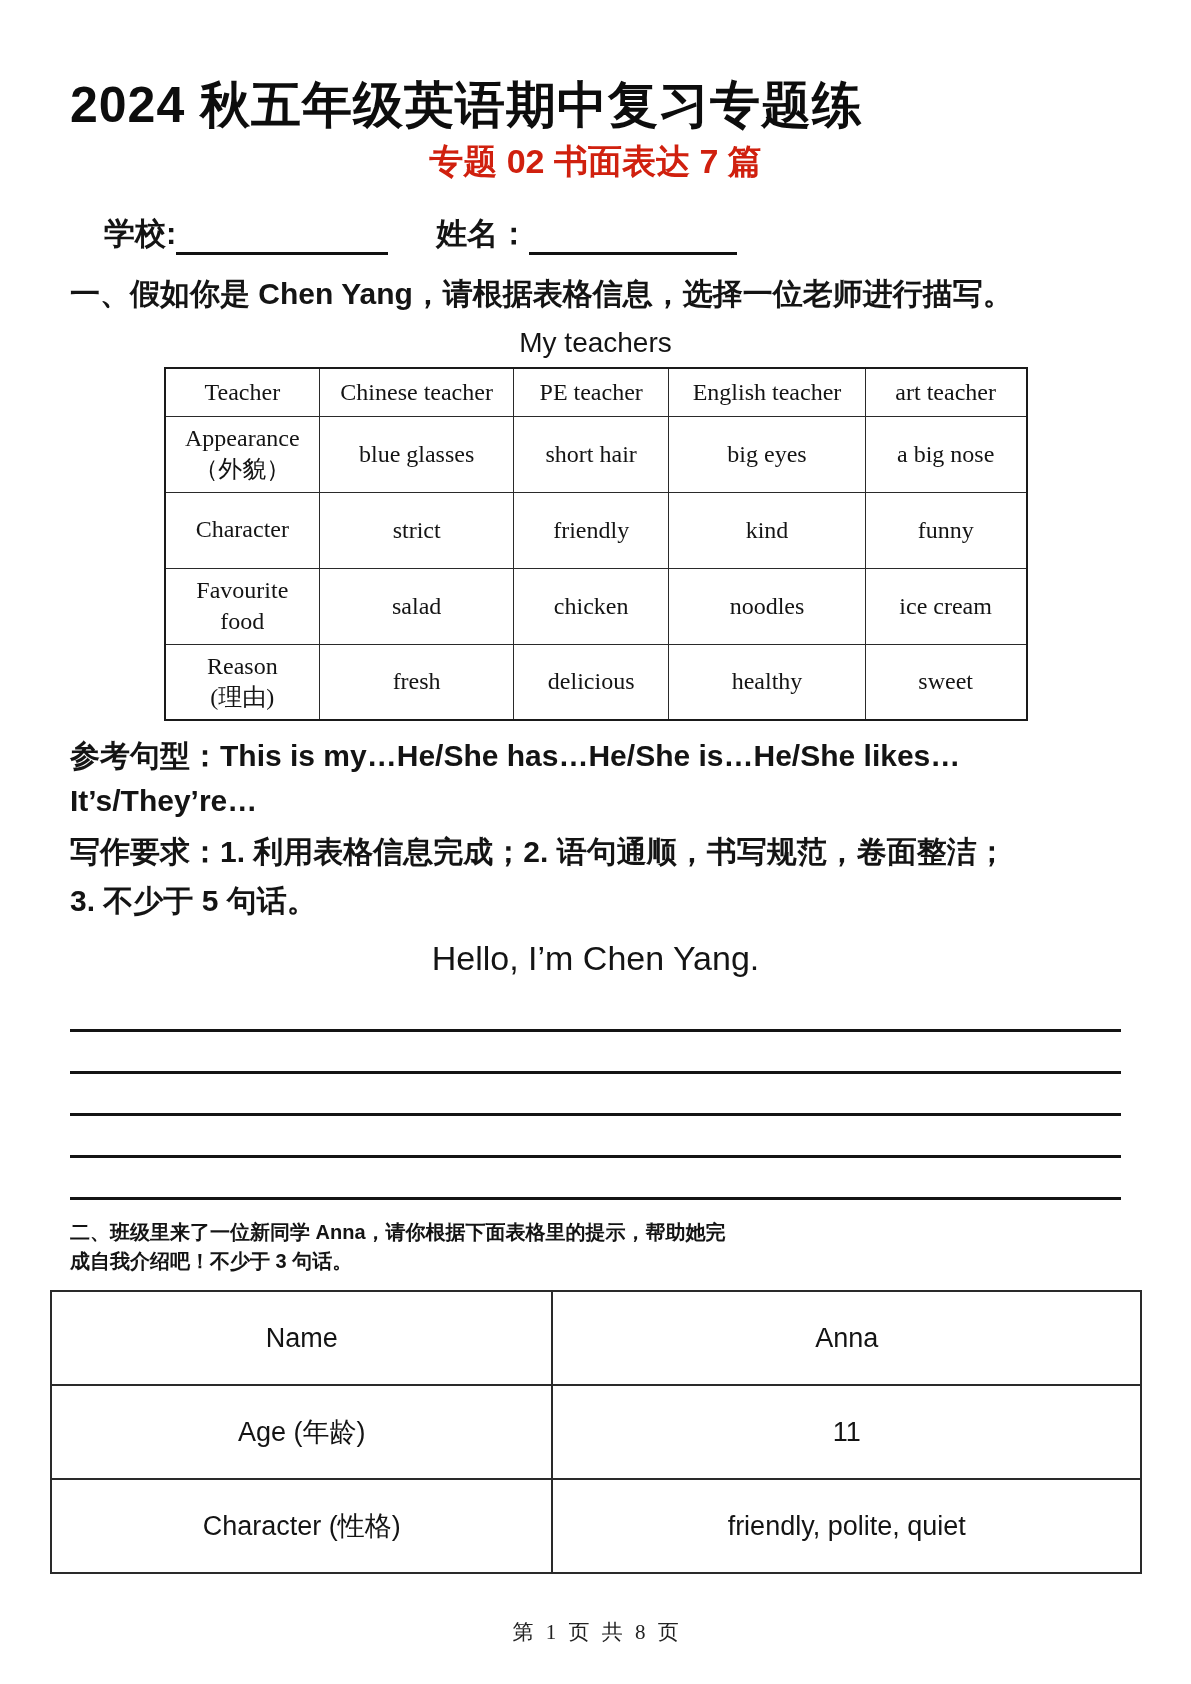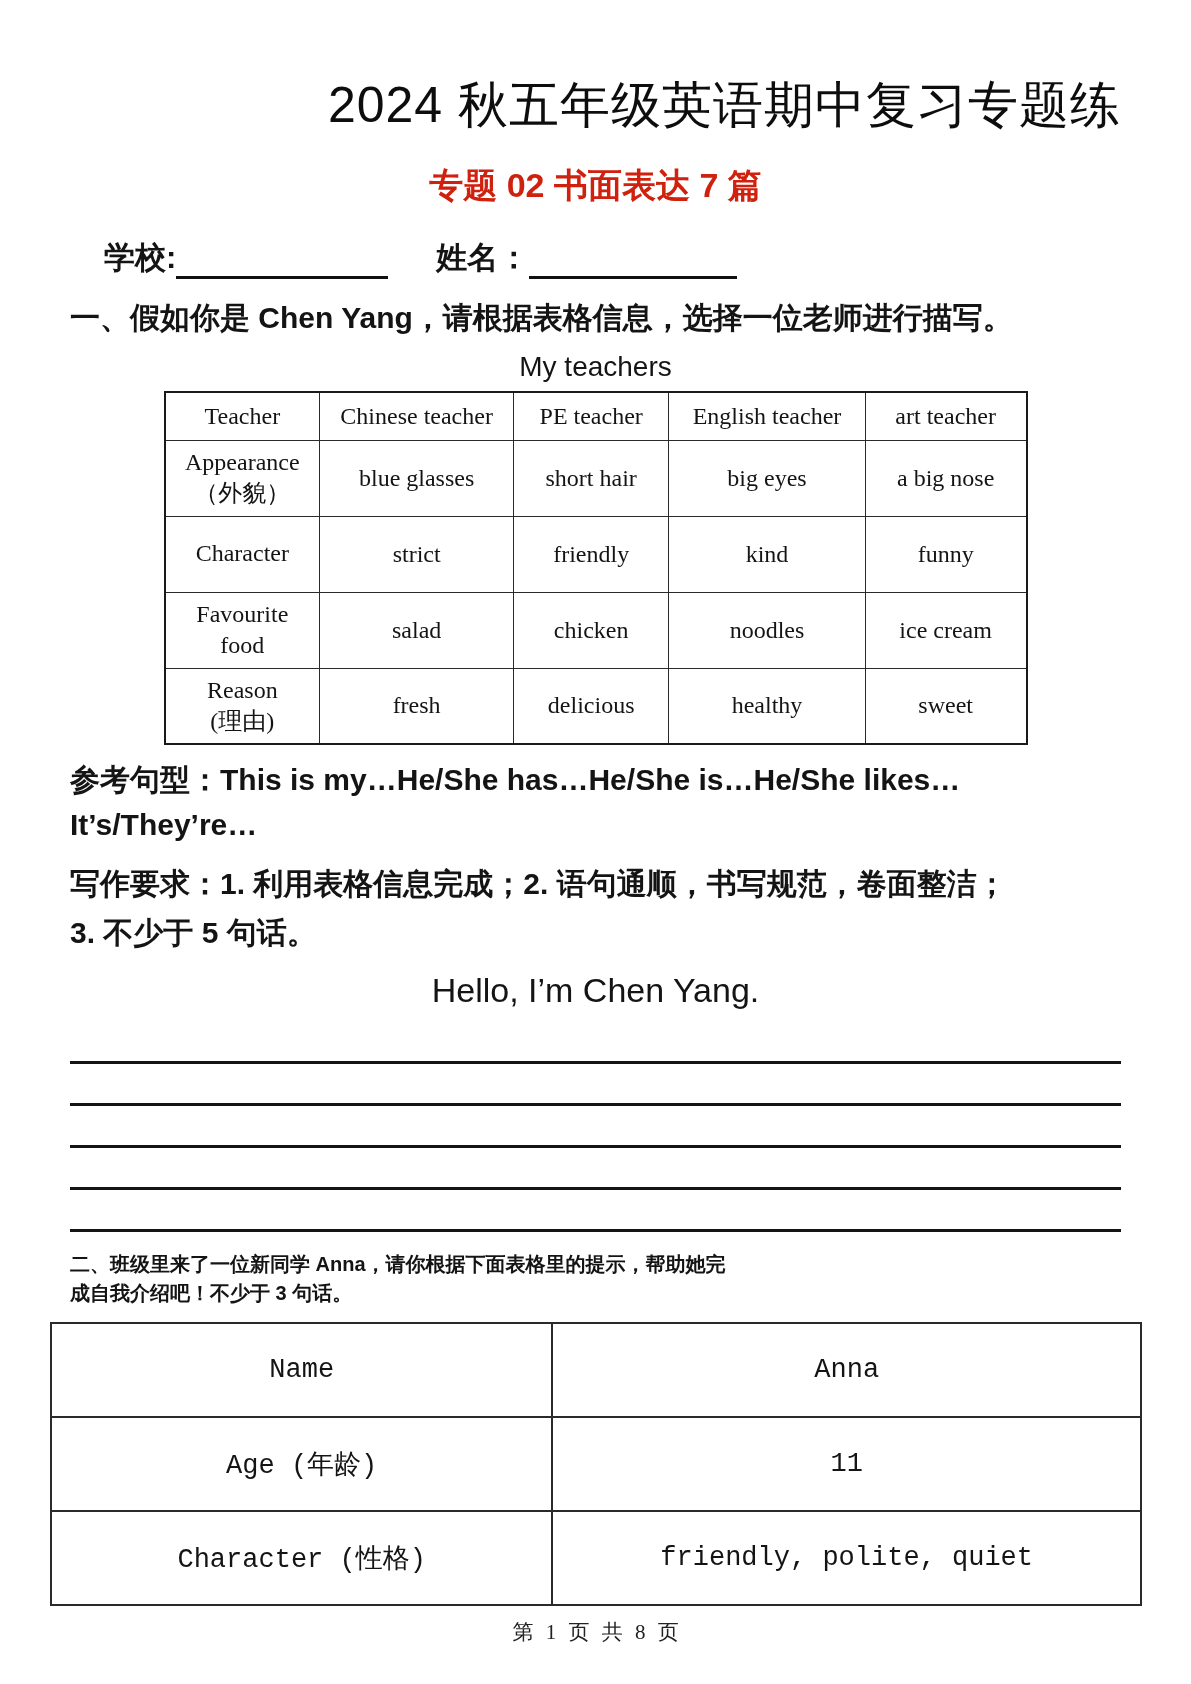--- a/index.html
+++ b/index.html
@@ -8,32 +8,31 @@
     width: 1191px; height: 1684px;
     position: relative;
     margin: 0 auto;
     font-family: "Liberation Sans", sans-serif;
     color: #141414;
     overflow: hidden;
   }
   .page { padding: 72px 70px 0 70px; }
 
   .title {
-    text-align: right;
+    text-align: left;
     font-size: 50px;
-    font-weight: 400;
+    font-weight: 700;
     letter-spacing: 1px;
     color: #0d0d0d;
   }
   .subtitle {
     text-align: center;
     font-size: 34px;
     font-weight: 700;
     color: #d0200e;
-    margin-top: 24px;
   }
 
   .fields-row {
     display: flex;
     align-items: flex-end;
     margin-top: 28px;
     padding-left: 34px;
     font-size: 31px;
     font-weight: 700;
   }
@@ -102,21 +101,21 @@
     border-bottom: 3px solid #141414;
   }
 
   .sec2 { margin-top: 18px; }
   .sec2 .line { font-size: 20px; font-weight: 700; line-height: 1.45; }
 
   .anna-table {
     width: 1092px;
     margin-left: -20px;
     margin-top: 14px;
-    font-family: Liberation Mono, monospace;
+    font-family: Liberation Sans, sans-serif;
     font-size: 27px;
     text-align: center;
     border: 2.5px solid #1a1a1a;
   }
   .anna-table td {
     border: 2.5px solid #2a2a2a;
     height: 94px;
     vertical-align: middle;
     font-weight: 500;
   }
@@ -195,21 +194,21 @@
 (理由)</td>
       <td>fresh</td>
       <td>delicious</td>
       <td>healthy</td>
       <td>sweet</td>
     </tr>
   </tbody>
     </table>
 
   <div class="body-line en-mix">参考句型：This is my…He/She has…He/She is…He/She likes…It’s/They’re…</div>
-  <div class="body-line" style="margin-top:14px">写作要求：1. 利用表格信息完成；2. 语句通顺，书写规范，卷面整洁；</div>
+  <div class="body-line" style="margin-top:6px">写作要求：1. 利用表格信息完成；2. 语句通顺，书写规范，卷面整洁；</div>
   <div class="body-line" style="margin-top:4px">3. 不少于 5 句话。</div>
 
   <div class="essay-opening">Hello, I’m Chen Yang.</div>
 
   <div class="writing-lines">
     <div class="writing-line"></div>
     <div class="writing-line"></div>
     <div class="writing-line"></div>
     <div class="writing-line"></div>
     <div class="writing-line"></div>

